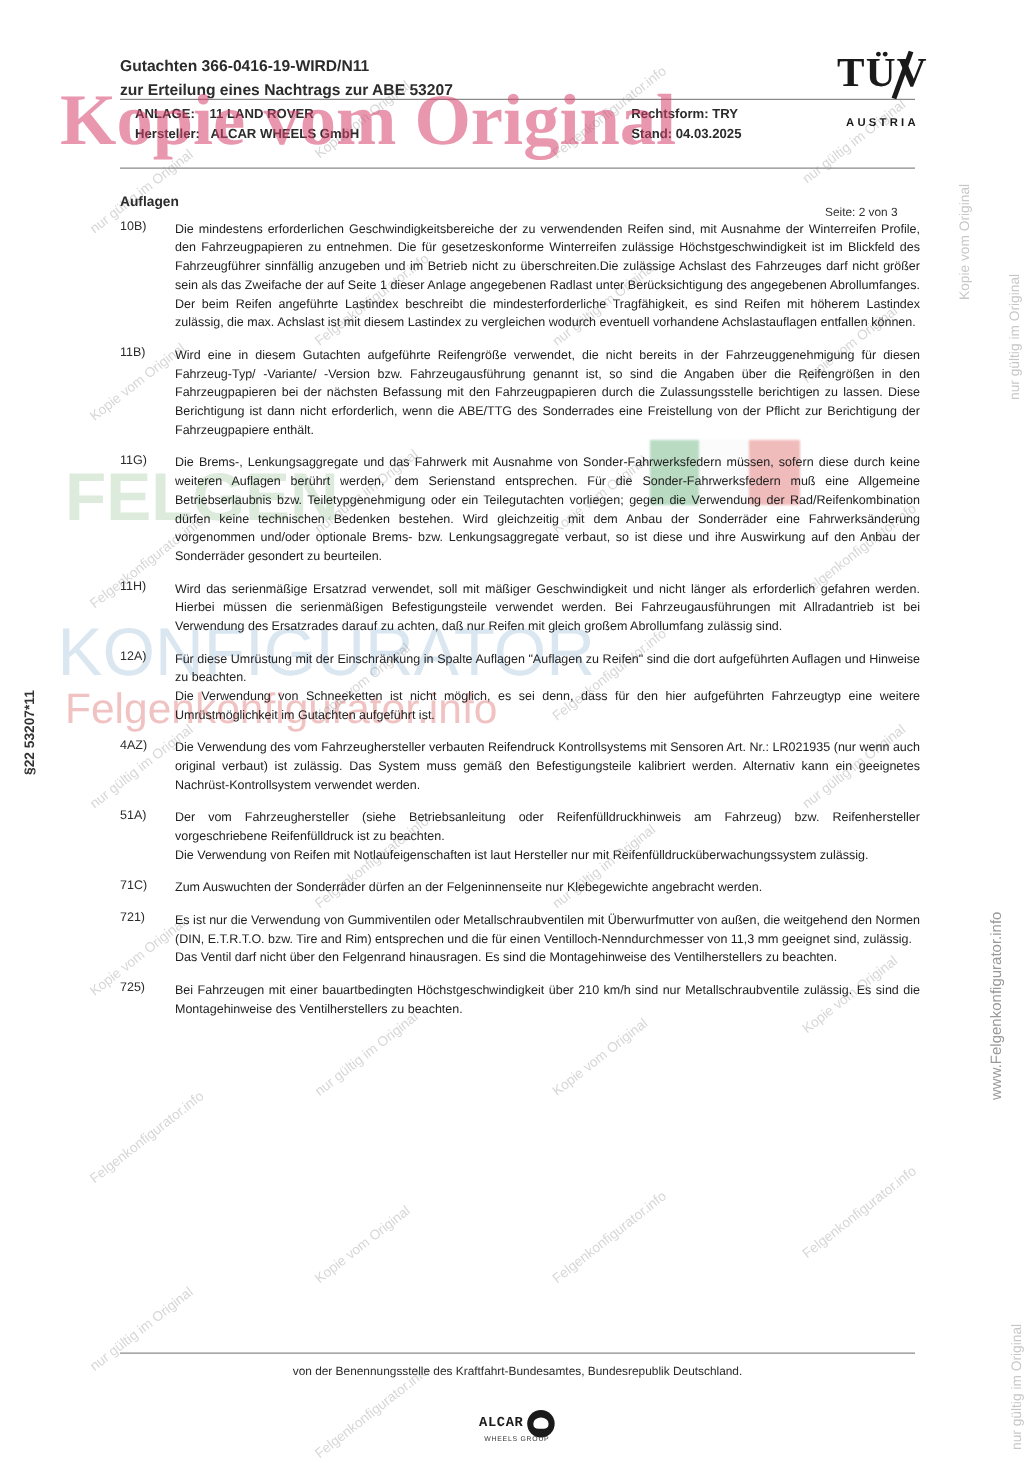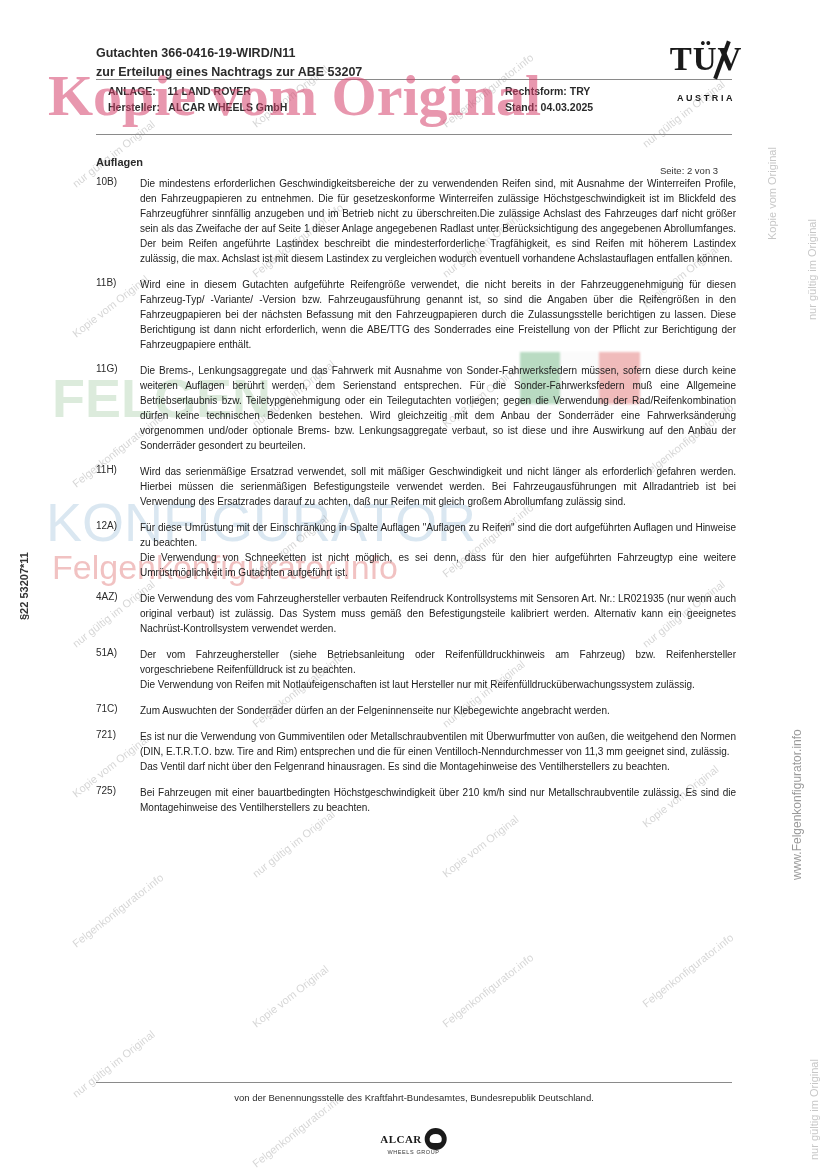--- a/index.html
+++ b/index.html
@@ -244,21 +244,21 @@
     transform: translateX(-50%);
     display: flex;
     align-items: center;
     gap: 3px;
   }
   .alcar-txt {
     font-size: 11px;
     font-weight: bold;
     letter-spacing: 0.5px;
     color: #1a1a1a;
-    font-family: Liberation Serif, serif;
+    font-family: Liberation Mono, monospace;
   }
   .alcar-badge {
     width: 22px;
     height: 22px;
     border-radius: 50%;
     background: #1a1a1a;
     position: relative;
   }
   .alcar-badge::after {
     content: "";

